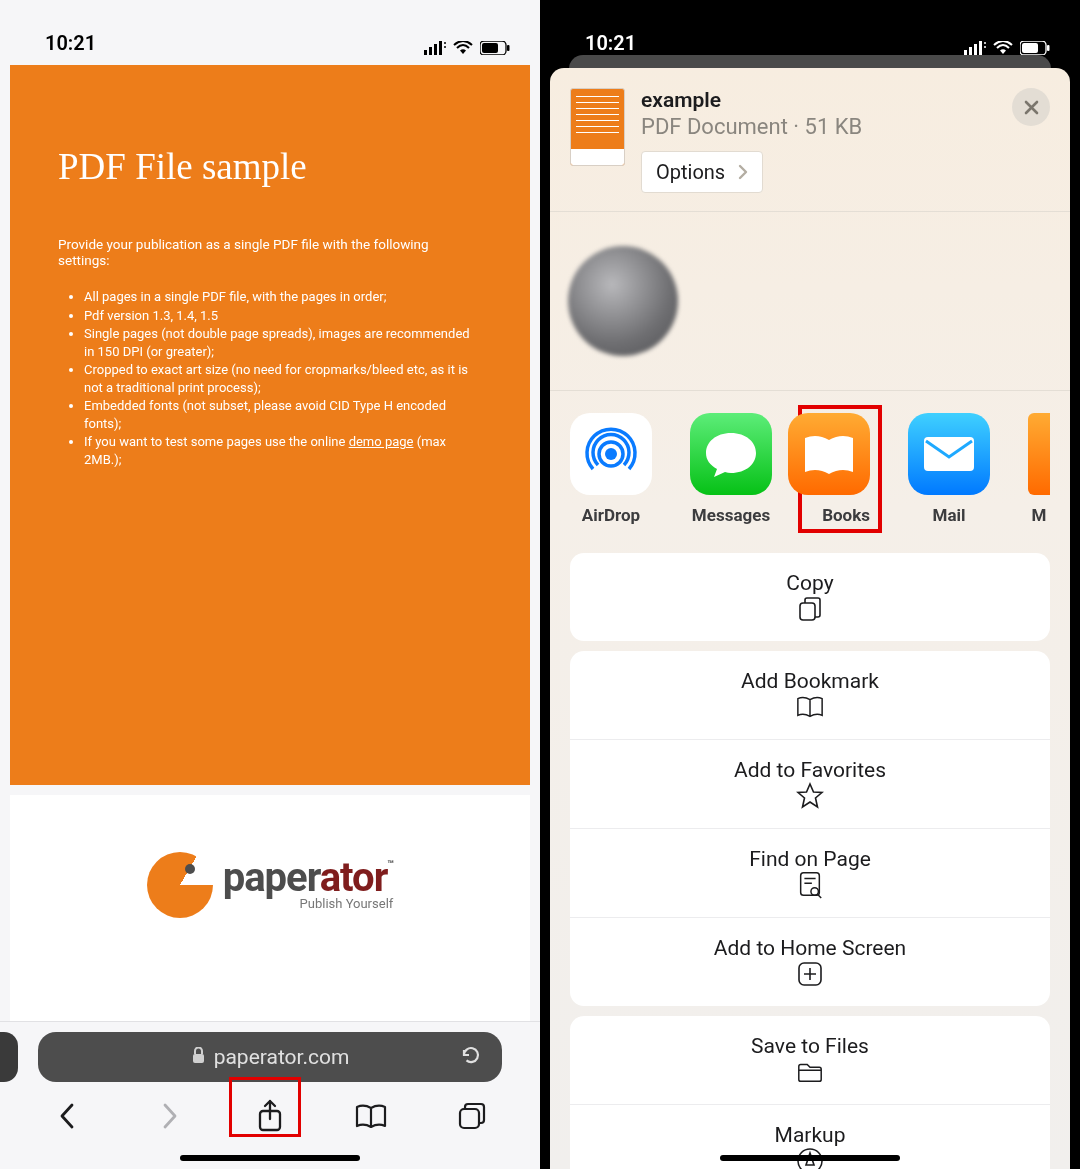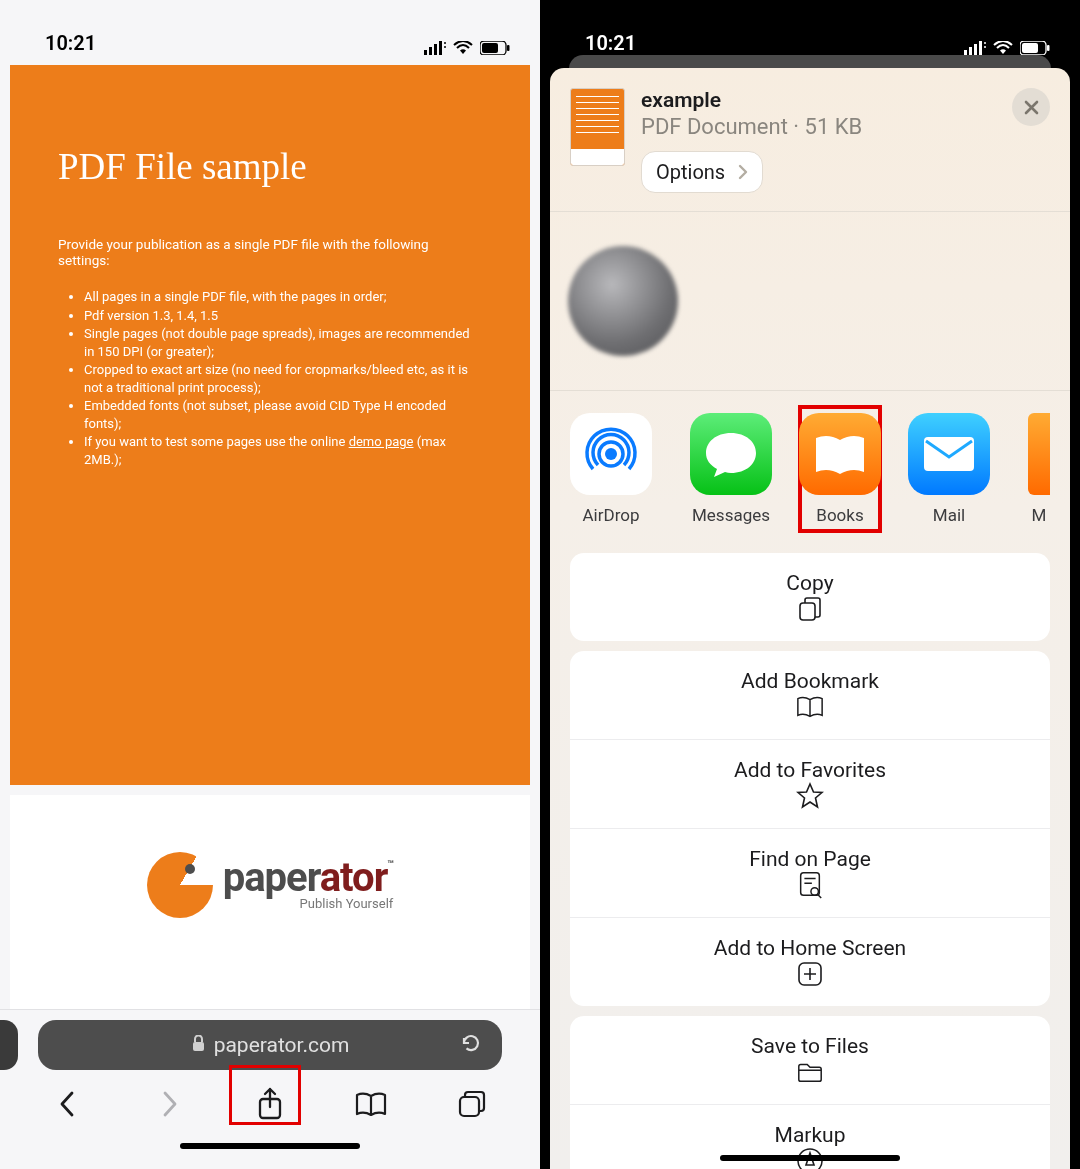--- a/index.html
+++ b/index.html
@@ -48,56 +48,56 @@
   .pacman { width:66px; height:66px; border-radius:50%; background: conic-gradient(from 30deg, transparent 0 60deg, #ed7d1a 60deg 360deg); position: relative; }
   .pacman::after{ content:""; position:absolute; width:10px; height:10px; background:#4d4d4d; border-radius:50%; top:12px; left:38px;}
   .paperator-text { line-height:0.9; }
   .paperator-main { font-size:40px; font-weight:700; color:#4d4d4d; letter-spacing:-1px;}
   .paperator-main .orange{ color:#7f1d1d;}
   .paperator-tm{ font-size:11px; vertical-align: top; color:#4d4d4d;}
   .paperator-tag{ font-size:13px; color:#777; text-align:right; margin-top:2px;}
   .pdf-page-2 { background:#fff; height:300px; }
 
   
-  .safari-chrome { position:absolute; bottom:12px; left:0; right:0; height:148px; background:#f6f6f8; border-top:1px solid #e1e1e4;}
+  .safari-chrome { position:absolute; bottom:0; left:0; right:0; height:148px; background:#f6f6f8; border-top:1px solid #e1e1e4;}
   .url-bar { margin:10px 38px 0 38px; background:#4d4d4d; border-radius:18px; height:50px; display:flex; align-items:center; justify-content:center; color:#e0e0e0; font-size:21px; position:relative;}
   .url-lock{ margin-right:8px; font-size:17px;}
   .url-reload{ position:absolute; right:20px; font-size:22px;}
   .tab-sliver{ position:absolute; left:0; top:10px; width:18px; height:50px; background:#3a3a3a; border-top-right-radius:14px; border-bottom-right-radius:14px;}
   .safari-toolbar{ display:flex; justify-content:space-around; align-items:center; height:68px; padding:0 18px;}
   .safari-toolbar .tb-btn{ width:42px; height:42px; display:flex; align-items:center; justify-content:center; color:#1c1c1e;}
   .safari-toolbar .tb-btn.disabled{ color:#b0b0b4;}
   .hilite-share{ position:absolute; border:3px solid #e20000; width:72px; height:60px; bottom:32px; left:229px;}
   .home-indicator-left{ position:absolute; bottom:8px; left:50%; transform:translateX(-50%); width:180px; height:6px; background:#000; border-radius:4px;}
   
   
   .card-peek { position:absolute; top:55px; left:29px; right:29px; height:20px; background:#4a4a4a; border-radius:14px 14px 0 0;}
   .share-sheet{ position:absolute; top:68px; left:10px; right:10px; bottom:0; background:linear-gradient(180deg,#f7ede0 0%, #f5efe8 40%, #f1efed 100%); border-radius:14px 14px 0 0; overflow:hidden;}
   .sheet-header{ display:flex; align-items:flex-start; padding:20px 20px 18px 20px; gap:16px;}
   .thumb{ width:55px; height:78px; background:#ed7d1a; border:1px solid #d8cfc5; border-radius:3px; position:relative; overflow:hidden;}
   .thumb::after{content:""; position:absolute; left:5px; top:7px; right:5px; height:40px; background:repeating-linear-gradient(#fff 0 1px, transparent 1px 6px);}
   .thumb::before{content:""; position:absolute; bottom:0; left:0; right:0; height:16px; background:#fff;}
   .header-meta{ flex:1;}
   .file-title{ font-size:21px; font-weight:600; color:#1c1c1e;}
   .file-sub{ font-size:22px; color:#8a867f; margin-top:2px;}
-  .options-btn{ display:inline-flex; align-items:center; gap:13px; margin-top:12px; background:#fff; border:1px solid #e2dbd1; border-radius:14px; padding:8px 14px; font-size:20px; color:#1c1c1e;}
+  .options-btn{ display:inline-flex; align-items:center; gap:13px; margin-top:12px; background:#fff; border:1px solid #e2dbd1; border-radius:4px; padding:8px 14px; font-size:20px; color:#1c1c1e;}
   .close-btn{ width:38px; height:38px; border-radius:50%; background:#e3ddd4; display:flex; align-items:center; justify-content:center; color:#7b766d; font-size:20px; font-weight:700;}
   
   .contacts-row{ height:180px; border-top:1px solid #e4ded5; border-bottom:1px solid #e4ded5; display:flex; align-items:center; padding-left:18px; gap:30px;}
   .contact-blob{ width:110px; height:110px; border-radius:50%; background:radial-gradient(circle at 40% 35%, #b8b8bb 0%, #6f6f72 60%, #4f4f52 100%); filter: blur(2px);}
   
   .apps-row{ padding:22px 20px 18px 20px; display:flex; gap:38px; overflow:hidden;}
   .app{ width:84px; display:flex; flex-direction:column; align-items:center; gap:10px;}
   .app-icon{ width:82px; height:82px; border-radius:20px; display:flex; align-items:center; justify-content:center;}
-  .app-lbl{ font-size:17px; color:#3c3c3e; white-space:nowrap;}
+  .app-lbl{ font-size:17px; color:#3c3c3e; white-space:nowrap;font-weight:bold;}
   .icon-airdrop{ background:#fff;}
   .icon-messages{ background:linear-gradient(180deg,#5ded79,#06c116);}
   .icon-books{ background:linear-gradient(180deg,#ffab33,#ff6a00);}
   .icon-mail{ background:linear-gradient(180deg,#3fd0ff,#0079ff);}
-  .hilite-books{ border:4px solid #e20000; padding:4px 8px 4px 8px; margin:-8px -12px;}
+  .hilite-books{ border:4px solid #e20000; padding:4px 8px 4px 8px; margin:-8px -12px;align-items:flex-end;}
   
   .action-group{ margin:10px 20px 0 20px; background:#fff; border-radius:14px; overflow:hidden;}
   .action-row{ display:flex; align-items:center; justify-content:space-between; padding:18px 20px; font-size:21px; color:#1c1c1e;flex-direction:column;}
   .action-row + .action-row{ border-top:1px solid #ececee;}
   .action-row svg, .action-row .aicon{ width:28px; height:28px; stroke:#1c1c1e; stroke-width:1.6; fill:none;}
   
   .home-indicator-right{ position:absolute; bottom:8px; left:50%; transform:translateX(-50%); width:180px; height:6px; background:#000; border-radius:4px;}
 </style>
 </head>
 <body>

